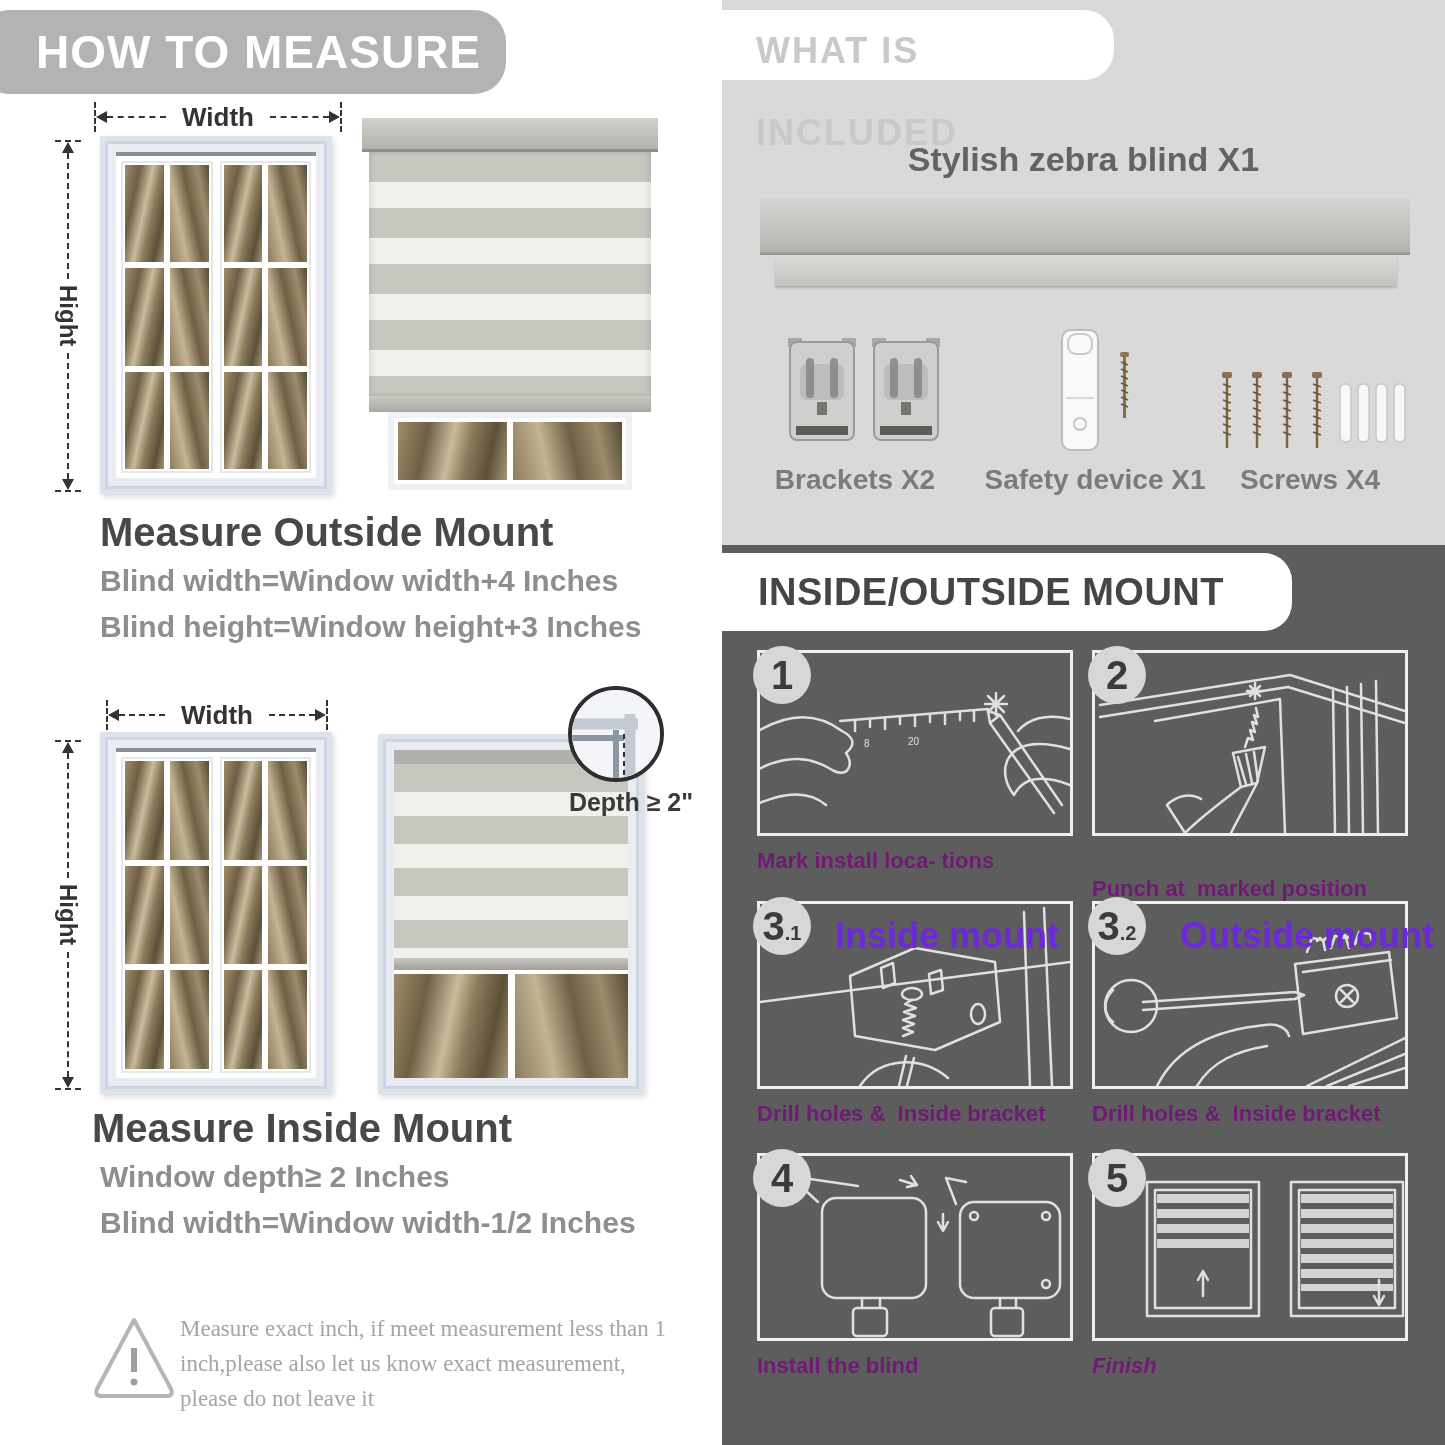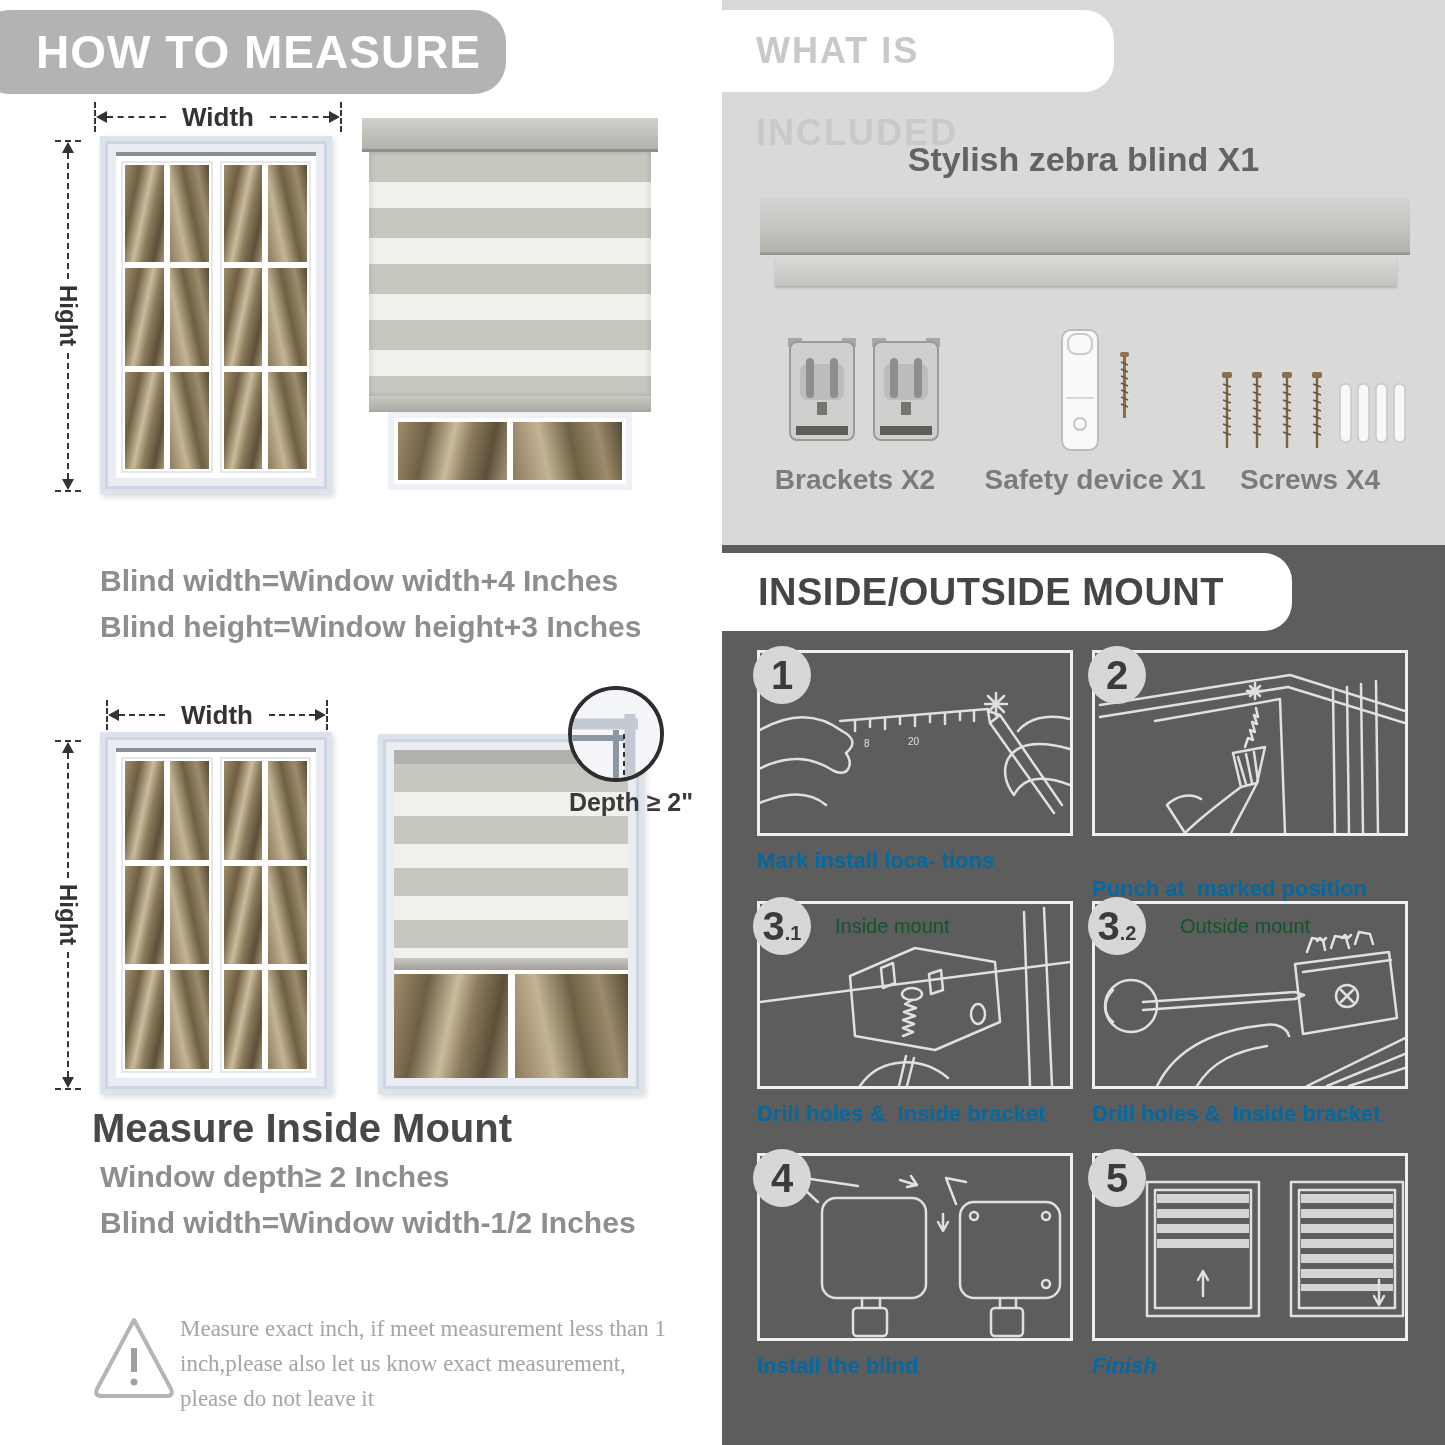--- a/index.html
+++ b/index.html
@@ -52,39 +52,39 @@
   .panes2{flex:1;display:flex;gap:7px;padding-top:4px;background:#fff;}
   .panes2 .pane{flex:1;}
 
   .magnifier{width:96px;height:96px;border-radius:50%;border:4px solid #2e2e2e;background:#f3f5f8;overflow:hidden;}
   .depth-label{font-size:25px;font-weight:bold;color:#3a3a3a;text-align:center;}
 
   .warn-text{font-size:23px;color:#a5a5a5;line-height:1.52;width:500px;}
 
   
   .rt-panel{left:722px;top:0;width:723px;height:545px;background:#d9d9d9;}
-  .banner-incl{left:722px;top:10px;width:392px;height:82px;background:#ffffff;border-radius:0 30px 30px 0;
+  .banner-incl{left:722px;top:10px;width:392px;height:70px;background:#ffffff;border-radius:0 30px 30px 0;
      color:#c9c9c9;font-size:36px;font-weight:bold;line-height:82px;padding-left:34px;letter-spacing:2px;}
   .product-title{left:722px;top:140px;width:723px;text-align:center;font-size:34px;font-weight:bold;color:#636363;}
   .cass-top{left:760px;top:198px;width:650px;height:56px;background:linear-gradient(180deg,#d3d3d1 0%,#c4c4c0 55%,#b4b4ae 100%);border-bottom:2px solid #9e9e9a;box-shadow:0 1px 0 #8f8f8b;}
   .cass-bot{left:775px;top:256px;width:622px;height:30px;background:linear-gradient(180deg,#dadad6,#c2c2be);box-shadow:0 2px 2px rgba(0,0,0,.18);}
   .pack-label{font-size:28px;font-weight:bold;color:#7b7b7b;text-align:center;}
 
   .rb-panel{left:722px;top:545px;width:723px;height:900px;background:#5d5d5d;}
   .banner-mount{left:722px;top:553px;width:570px;height:78px;background:#ffffff;border-radius:0 28px 28px 0;
      color:#454545;font-size:38px;font-weight:bold;line-height:78px;padding-left:36px;letter-spacing:.5px;}
 
   .step-panel{border:3px solid #efefef;width:316px;background:#5d5d5d;overflow:hidden;}
   .step-panel svg{position:absolute;left:0;top:0;}
   .badge{position:absolute;left:-4px;top:-4px;width:58px;height:58px;border-radius:50%;background:#d7d7d7;
      color:#3b3b3b;display:flex;align-items:center;justify-content:center;font-weight:bold;}
   .badge .bmain{font-size:40px;line-height:1;}
   .badge .bsub{font-size:20px;margin-top:14px;}
-  .ptitle{position:absolute;left:78px;top:14px;font-size:20px;font-weight:normal;color:#14532d;white-space:nowrap;}
-  .caption{position:absolute;font-size:22px;font-weight:bold;color:#0369a1;white-space:pre;}
+  .ptitle{position:absolute;left:78px;top:14px;font-size:36px;font-weight:bold;color:#6d28d9;white-space:nowrap;}
+  .caption{position:absolute;font-size:22px;font-weight:bold;color:#701a75;white-space:pre;}
   .art{stroke:#e0e0e0;stroke-width:2.5;fill:none;stroke-linecap:round;stroke-linejoin:round;}
 </style>
 </head>
 <body>
 
 <div class="cv">
 
   <div class="abs banner-how">
     <span>HOW TO MEASURE</span>
   </div>
@@ -133,20 +133,21 @@
   <div class="abs" style="left:362px;top:118px;width:296px;">
     <div class="cassette1"></div>
     <div class="fabric1"></div>
     <div class="rail1"></div>
     <div class="underwin">
       <div class="pane"></div>
         <div class="pane"></div>
     </div>
   </div>
 
+  <div class="abs sec-title" style="left:100px;top:510px;">Measure Outside Mount</div>
   <div class="abs sec-line" style="left:100px;top:564px;">Blind width=Window width+4 Inches</div>
   <div class="abs sec-line" style="left:100px;top:610px;">Blind height=Window height+3 Inches</div>
 
   <div class="abs w-arrow" style="left:106px;top:698px;width:222px;">
     <span class="tickv"></span>
     <span class="ah ah-l"></span>
     <span class="dashseg"></span>
     <span class="alabel">Width</span>
     <span class="dashseg"></span>
     <span class="ah ah-r"></span>

